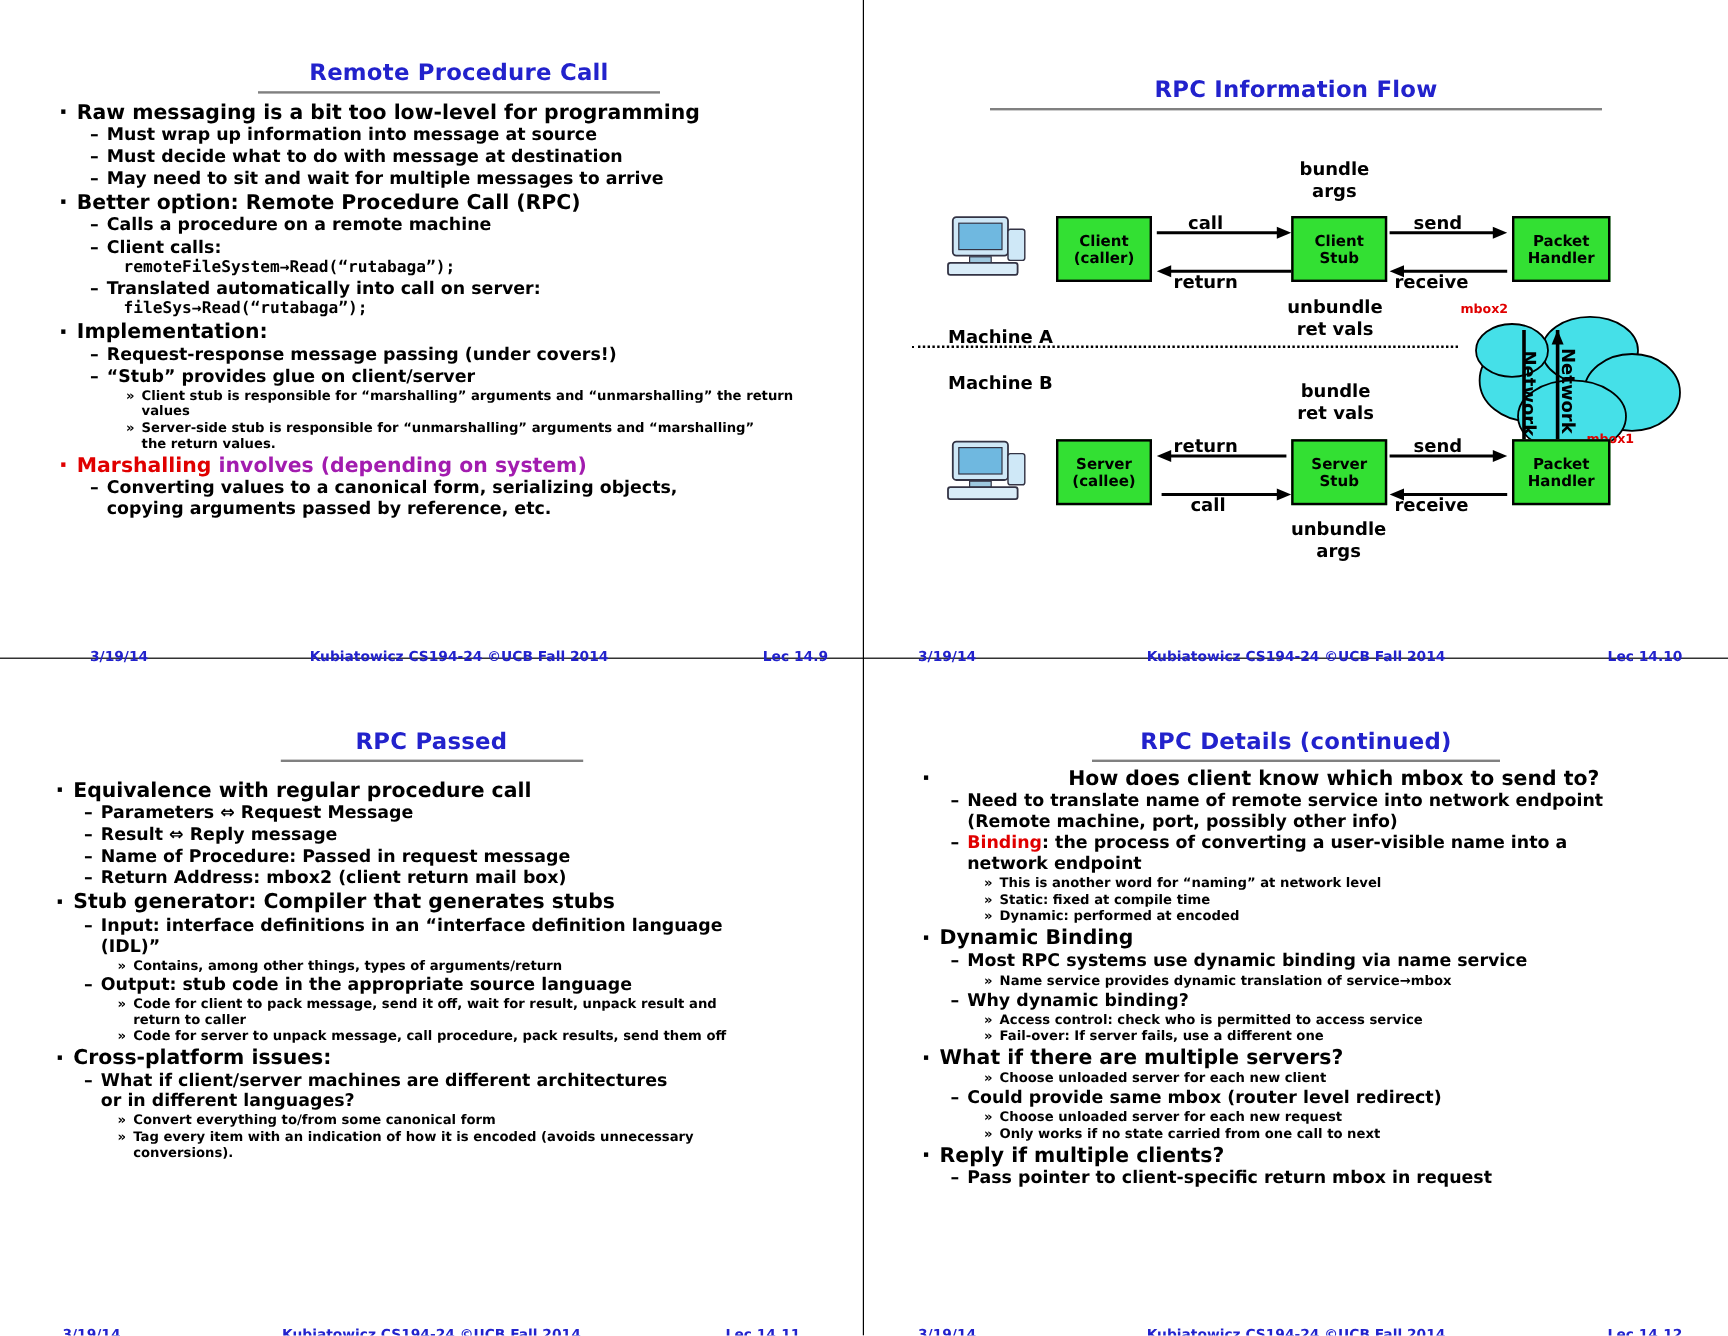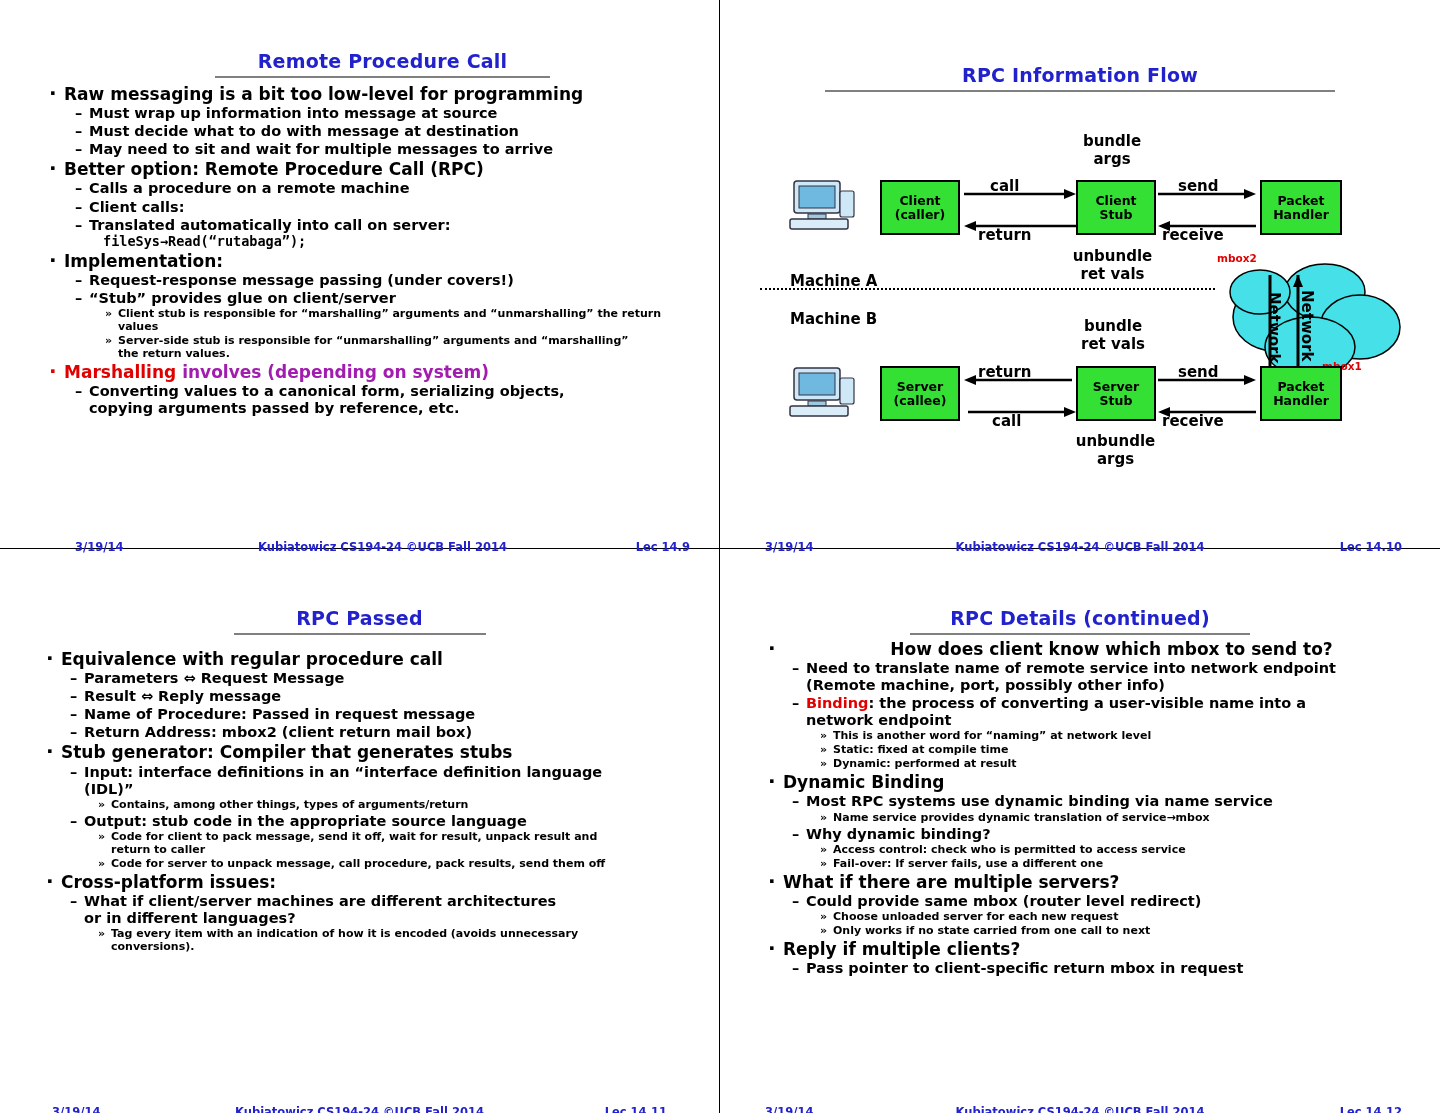--- a/index.html
+++ b/index.html
@@ -81,20 +81,21 @@
     <div class="body" style="margin-top:6px;">
       <ul>
         <li class="l1">Raw messaging is a bit too low-level for programming</li>
         <li class="l2">Must wrap up information into message at source</li>
         <li class="l2">Must decide what to do with message at destination</li>
         <li class="l2">May need to sit and wait for multiple messages to arrive</li>
         <li class="l1">Better option: Remote Procedure Call (RPC)</li>
         <li class="l2">Calls a procedure on a remote machine</li>
         <li class="l2">
           <span>Client calls:</span>
+          <span class="mono indent-code">remoteFileSystem→Read(“rutabaga”);</span>
         </li>
         <li class="l2">
           <span>Translated automatically into call on server:</span>
           <span class="mono indent-code">fileSys→Read(“rutabaga”);</span>
         </li>
         <li class="l1">Implementation:</li>
         <li class="l2">Request-response message passing (under covers!)</li>
         <li class="l2">“Stub” provides glue on client/server</li>
         <li class="l3" style="width:560px;">Client stub is responsible for “marshalling” arguments and “unmarshalling” the return values</li>
         <li class="l3" style="width:520px;">Server-side stub is responsible for “unmarshalling” arguments and “marshalling” the return values.</li>
@@ -237,20 +238,21 @@
         <li class="l2" style="margin-left:70px;">Name of Procedure: Passed in request message</li>
         <li class="l2" style="margin-left:70px;">Return Address: mbox2 (client return mail box)</li>
         <li class="l1" style="margin-left:46px;">Stub generator: Compiler that generates stubs</li>
         <li class="l2" style="margin-left:70px;width:540px;">Input: interface definitions in an “interface definition language (IDL)”</li>
         <li class="l3" style="margin-left:98px;">Contains, among other things, types of arguments/return</li>
         <li class="l2" style="margin-left:70px;">Output: stub code in the appropriate source language</li>
         <li class="l3" style="margin-left:98px;width:520px;">Code for client to pack message, send it off, wait for result, unpack result and return to caller</li>
         <li class="l3" style="margin-left:98px;width:540px;">Code for server to unpack message, call procedure, pack results, send them off</li>
         <li class="l1" style="margin-left:46px;">Cross-platform issues:</li>
         <li class="l2" style="margin-left:70px;width:490px;">What if client/server machines are different architectures or in different languages?</li>
+        <li class="l3" style="margin-left:98px;">Convert everything to/from some canonical form</li>
         <li class="l3" style="margin-left:98px;width:530px;">Tag every item with an indication of how it is encoded (avoids unnecessary conversions).</li>
       </ul>
     </div>
     <div class="footer">
       <span class="date">3/19/14</span>
       <span class="center">Kubiatowicz CS194-24 ©UCB Fall 2014</span>
       <span class="lec">Lec 14.11</span>
     </div>
   </div>
 
@@ -261,28 +263,29 @@
     </div>
     <div class="body" style="margin-top:4px;">
       <ul>
         <li class="l1" style="margin-left:48px;text-align:center;">How does client know which mbox to send to?</li>
         <li class="l2" style="margin-left:72px;width:570px;">Need to translate name of remote service into network endpoint (Remote machine, port, possibly other info)</li>
         <li class="l2" style="margin-left:72px;width:570px;">
           <span class="red">Binding</span><span>: the process of converting a user-visible name into a network endpoint</span>
         </li>
         <li class="l3" style="margin-left:100px;">This is another word for “naming” at network level</li>
         <li class="l3" style="margin-left:100px;">Static: fixed at compile time</li>
-        <li class="l3" style="margin-left:100px;">Dynamic: performed at result</li>
+        <li class="l3" style="margin-left:100px;">Dynamic: performed at encoded</li>
         <li class="l1" style="margin-left:48px;">Dynamic Binding</li>
         <li class="l2" style="margin-left:72px;">Most RPC systems use dynamic binding via name service</li>
         <li class="l3" style="margin-left:100px;">Name service provides dynamic translation of service→mbox</li>
         <li class="l2" style="margin-left:72px;">Why dynamic binding?</li>
         <li class="l3" style="margin-left:100px;">Access control: check who is permitted to access service</li>
         <li class="l3" style="margin-left:100px;">Fail-over: If server fails, use a different one</li>
         <li class="l1" style="margin-left:48px;">What if there are multiple servers?</li>
+        <li class="l3" style="margin-left:100px;">Choose unloaded server for each new client</li>
         <li class="l2" style="margin-left:72px;">Could provide same mbox (router level redirect)</li>
         <li class="l3" style="margin-left:100px;">Choose unloaded server for each new request</li>
         <li class="l3" style="margin-left:100px;">Only works if no state carried from one call to next</li>
         <li class="l1" style="margin-left:48px;">Reply if multiple clients?</li>
         <li class="l2" style="margin-left:72px;">Pass pointer to client-specific return mbox in request</li>
       </ul>
     </div>
     <div class="footer">
       <span class="date" style="left:45px;">3/19/14</span>
       <span class="center">Kubiatowicz CS194-24 ©UCB Fall 2014</span>

